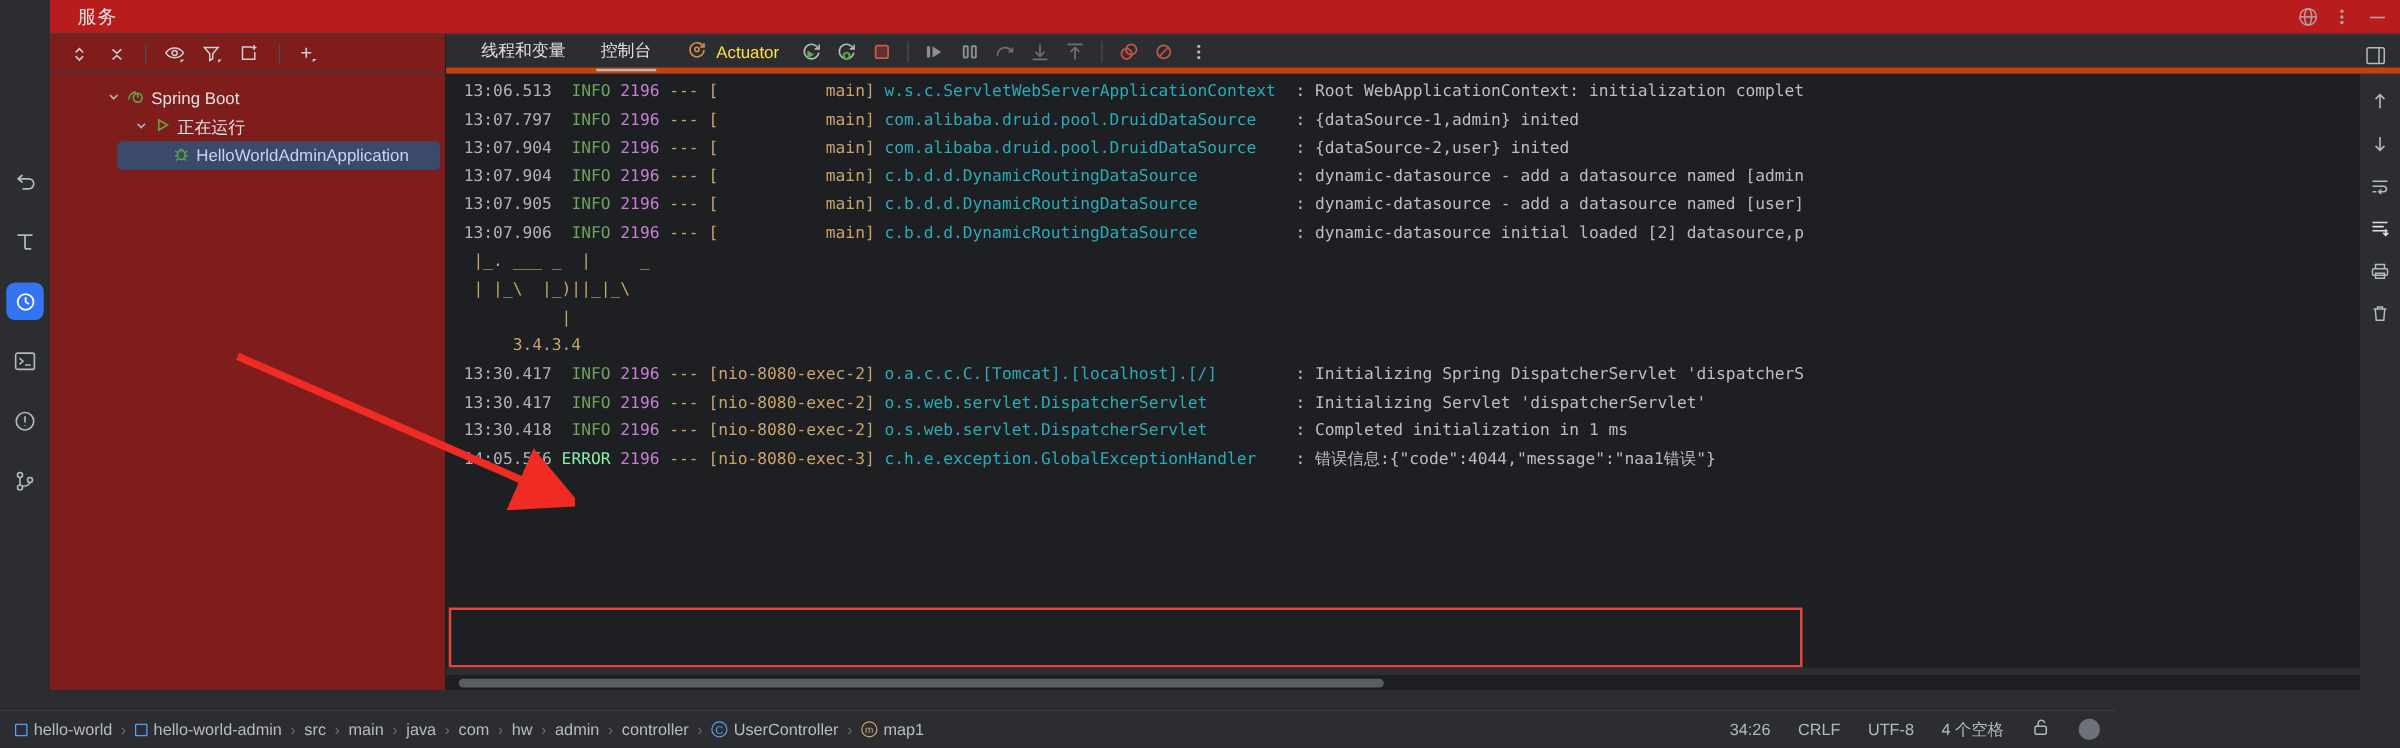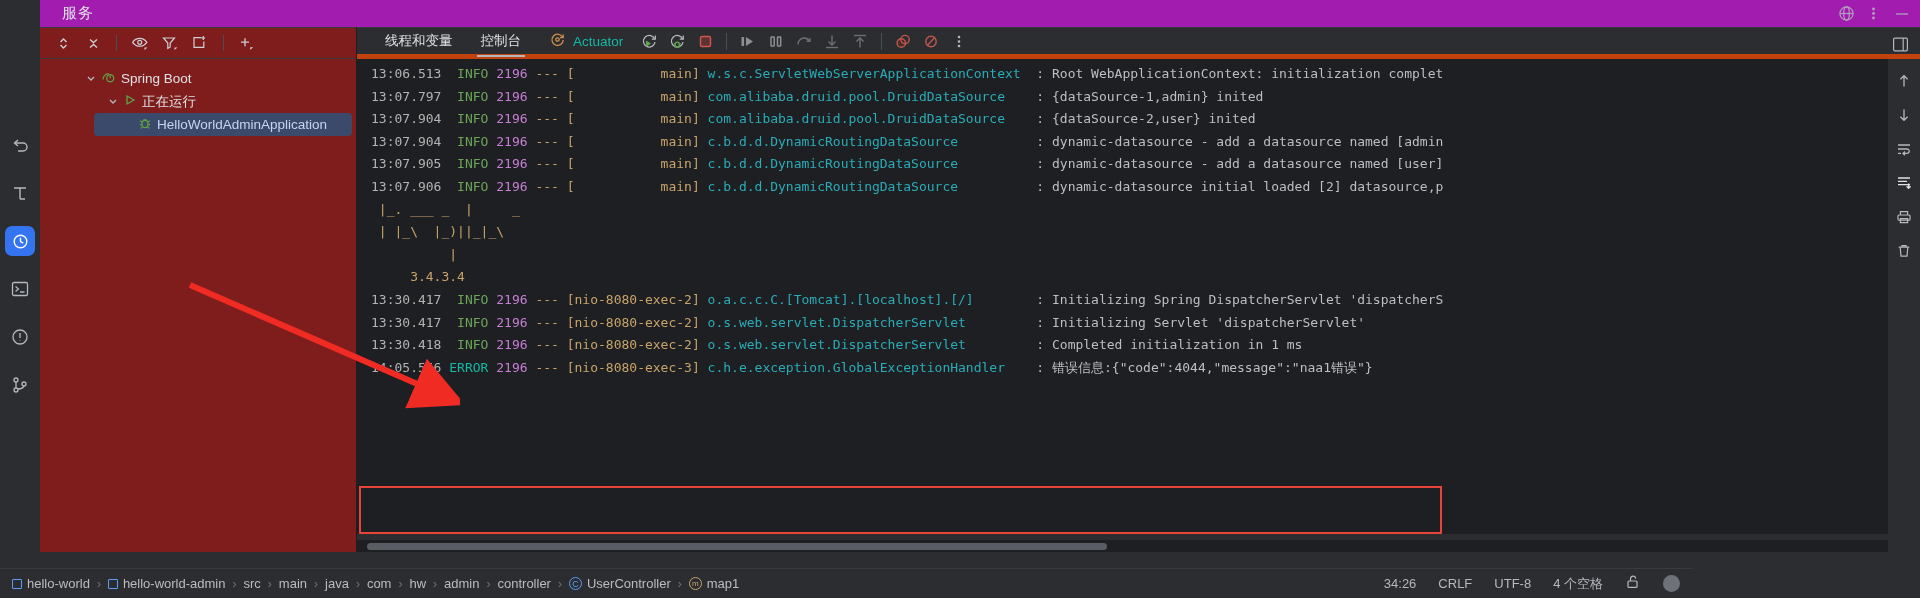--- a/index.html
+++ b/index.html
@@ -7,21 +7,21 @@
     width: 1920px; height: 598px;
     background: #2b2d30;
     font-family: "Liberation Sans", sans-serif;
     overflow: hidden;
   }
   body { position: relative; }
 
   
   .titlebar {
     position: absolute; left: 0; top: 0; width: 1920px; height: 27px;
-    background: #a21caf;
+    background: #b91c1c;
     display: flex; align-items: center;
   }
   .titlebar-left { width: 40px; height: 27px; background: #2b2d30; }
   .tool-title {
     color: #dfe1e5; font-size: 15px; margin-left: 22px; letter-spacing: 1px;
   }
   .titlebar-right {
     position: absolute; right: 8px; top: 0; height: 27px;
     display: flex; align-items: center; gap: 16px;
   }
@@ -86,21 +86,21 @@
   .ct-tab {
     font-size: 13.5px; color: #dfe1e5; padding: 0 14px; height: 32px;
     display: flex; align-items: center; position: relative;
   }
   .ct-tab.active::after {
     content: ""; position: absolute; left: 10px; right: 10px; bottom: 0;
     height: 2px; background: #b4b8bf;
   }
   .ct-actuator {
     display: flex; align-items: center; gap: 7px; padding: 0 12px 0 14px;
-    font-size: 13.5px; color: #14b8a6;
+    font-size: 13.5px; color: #fde047;
   }
   .ct-btn {
     width: 28px; height: 28px; display: flex; align-items: center; justify-content: center;
     color: #b4b8bf;
   }
   .ct-sep { width: 1px; height: 17px; background: #4a4d52; margin: 0 7px; }
   .ct-right {
     position: absolute; right: 6px; top: 0; height: 32px; display: flex; align-items: center;
   }
 
@@ -110,21 +110,21 @@
     background: #1e1f22; overflow: hidden;
     font-family: "DejaVu Sans Mono", monospace; font-size: 13px;
     padding-top: 4px;
   }
   .logline {
     height: 22.6px; line-height: 22.6px; white-space: pre; padding-left: 14px;
     color: #bcbec4;
   }
   .c-time { color: #b3b3b3; }
   .c-info { color: #6ca65a; }
-  .c-error { color: #14b8a6; }
+  .c-error { color: #86efac; }
   .c-pid { color: #c77fd6; }
   .c-dash { color: #c8a46a; }
   .c-thread { color: #c8a46a; }
   .c-class { color: #2aacb8; }
   .c-msg { color: #bcbec4; }
   .c-banner { color: #c8a46a; }
 
   
   .error-box {
     position: absolute; left: 2px; top: 427px; width: 1083px; height: 48px;

